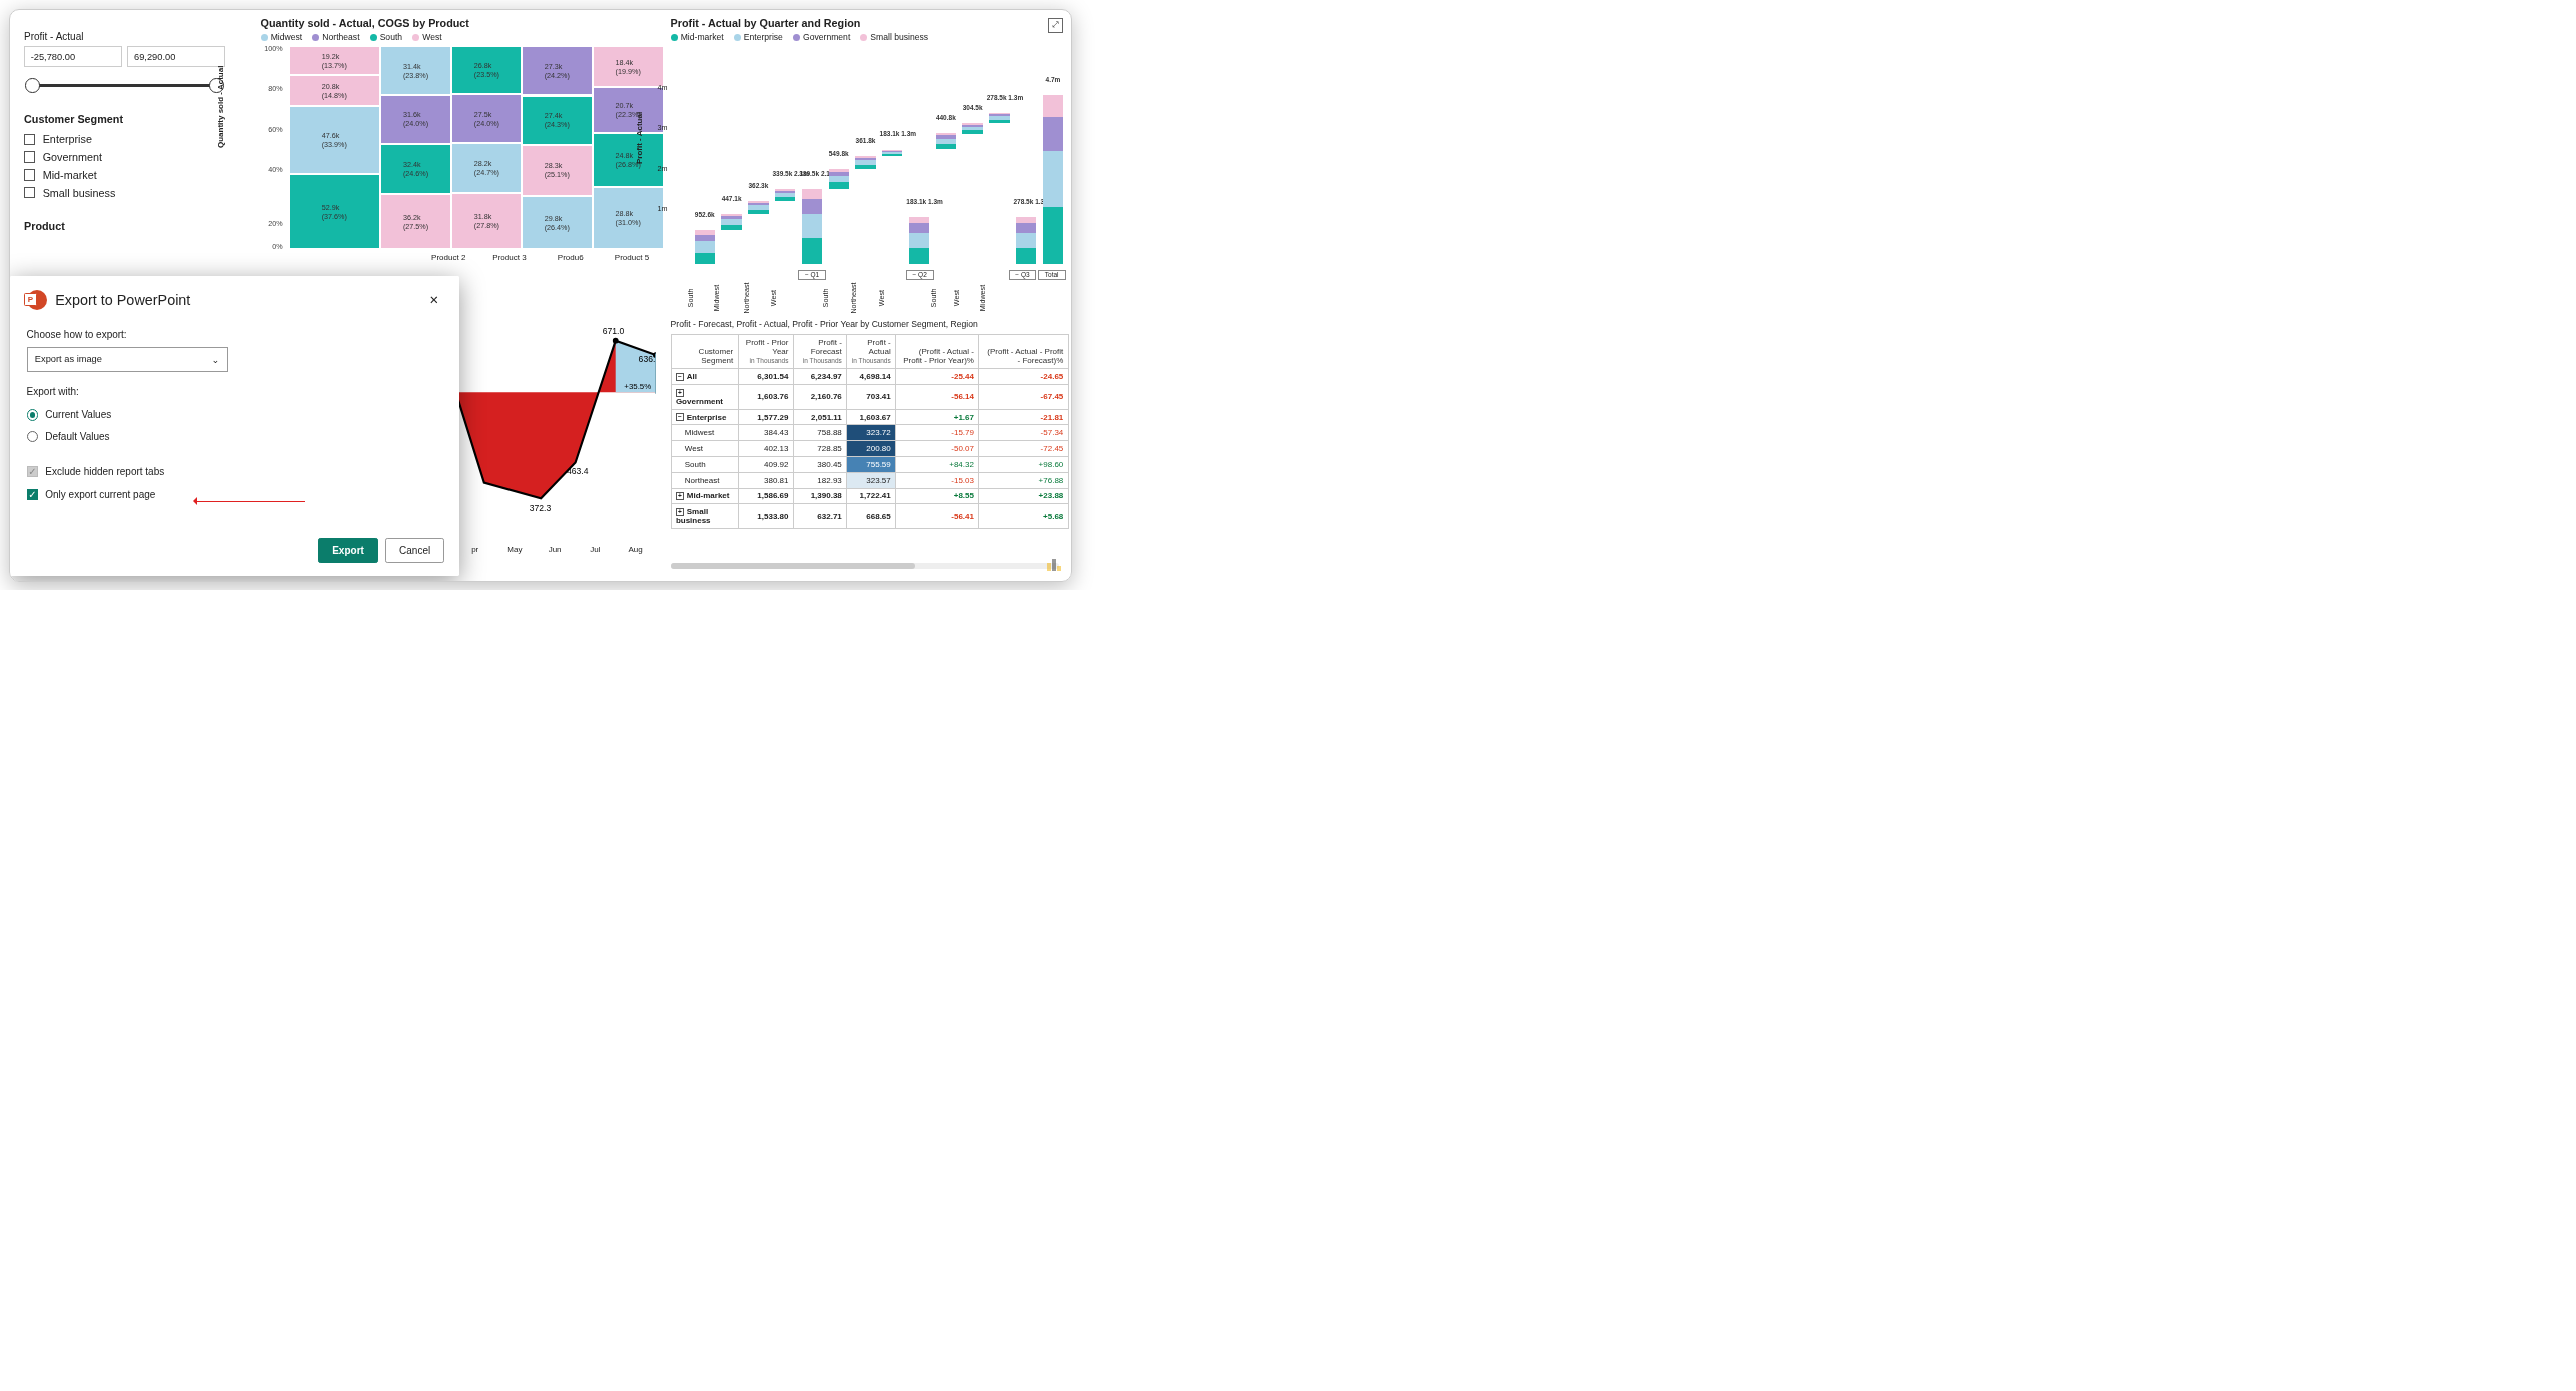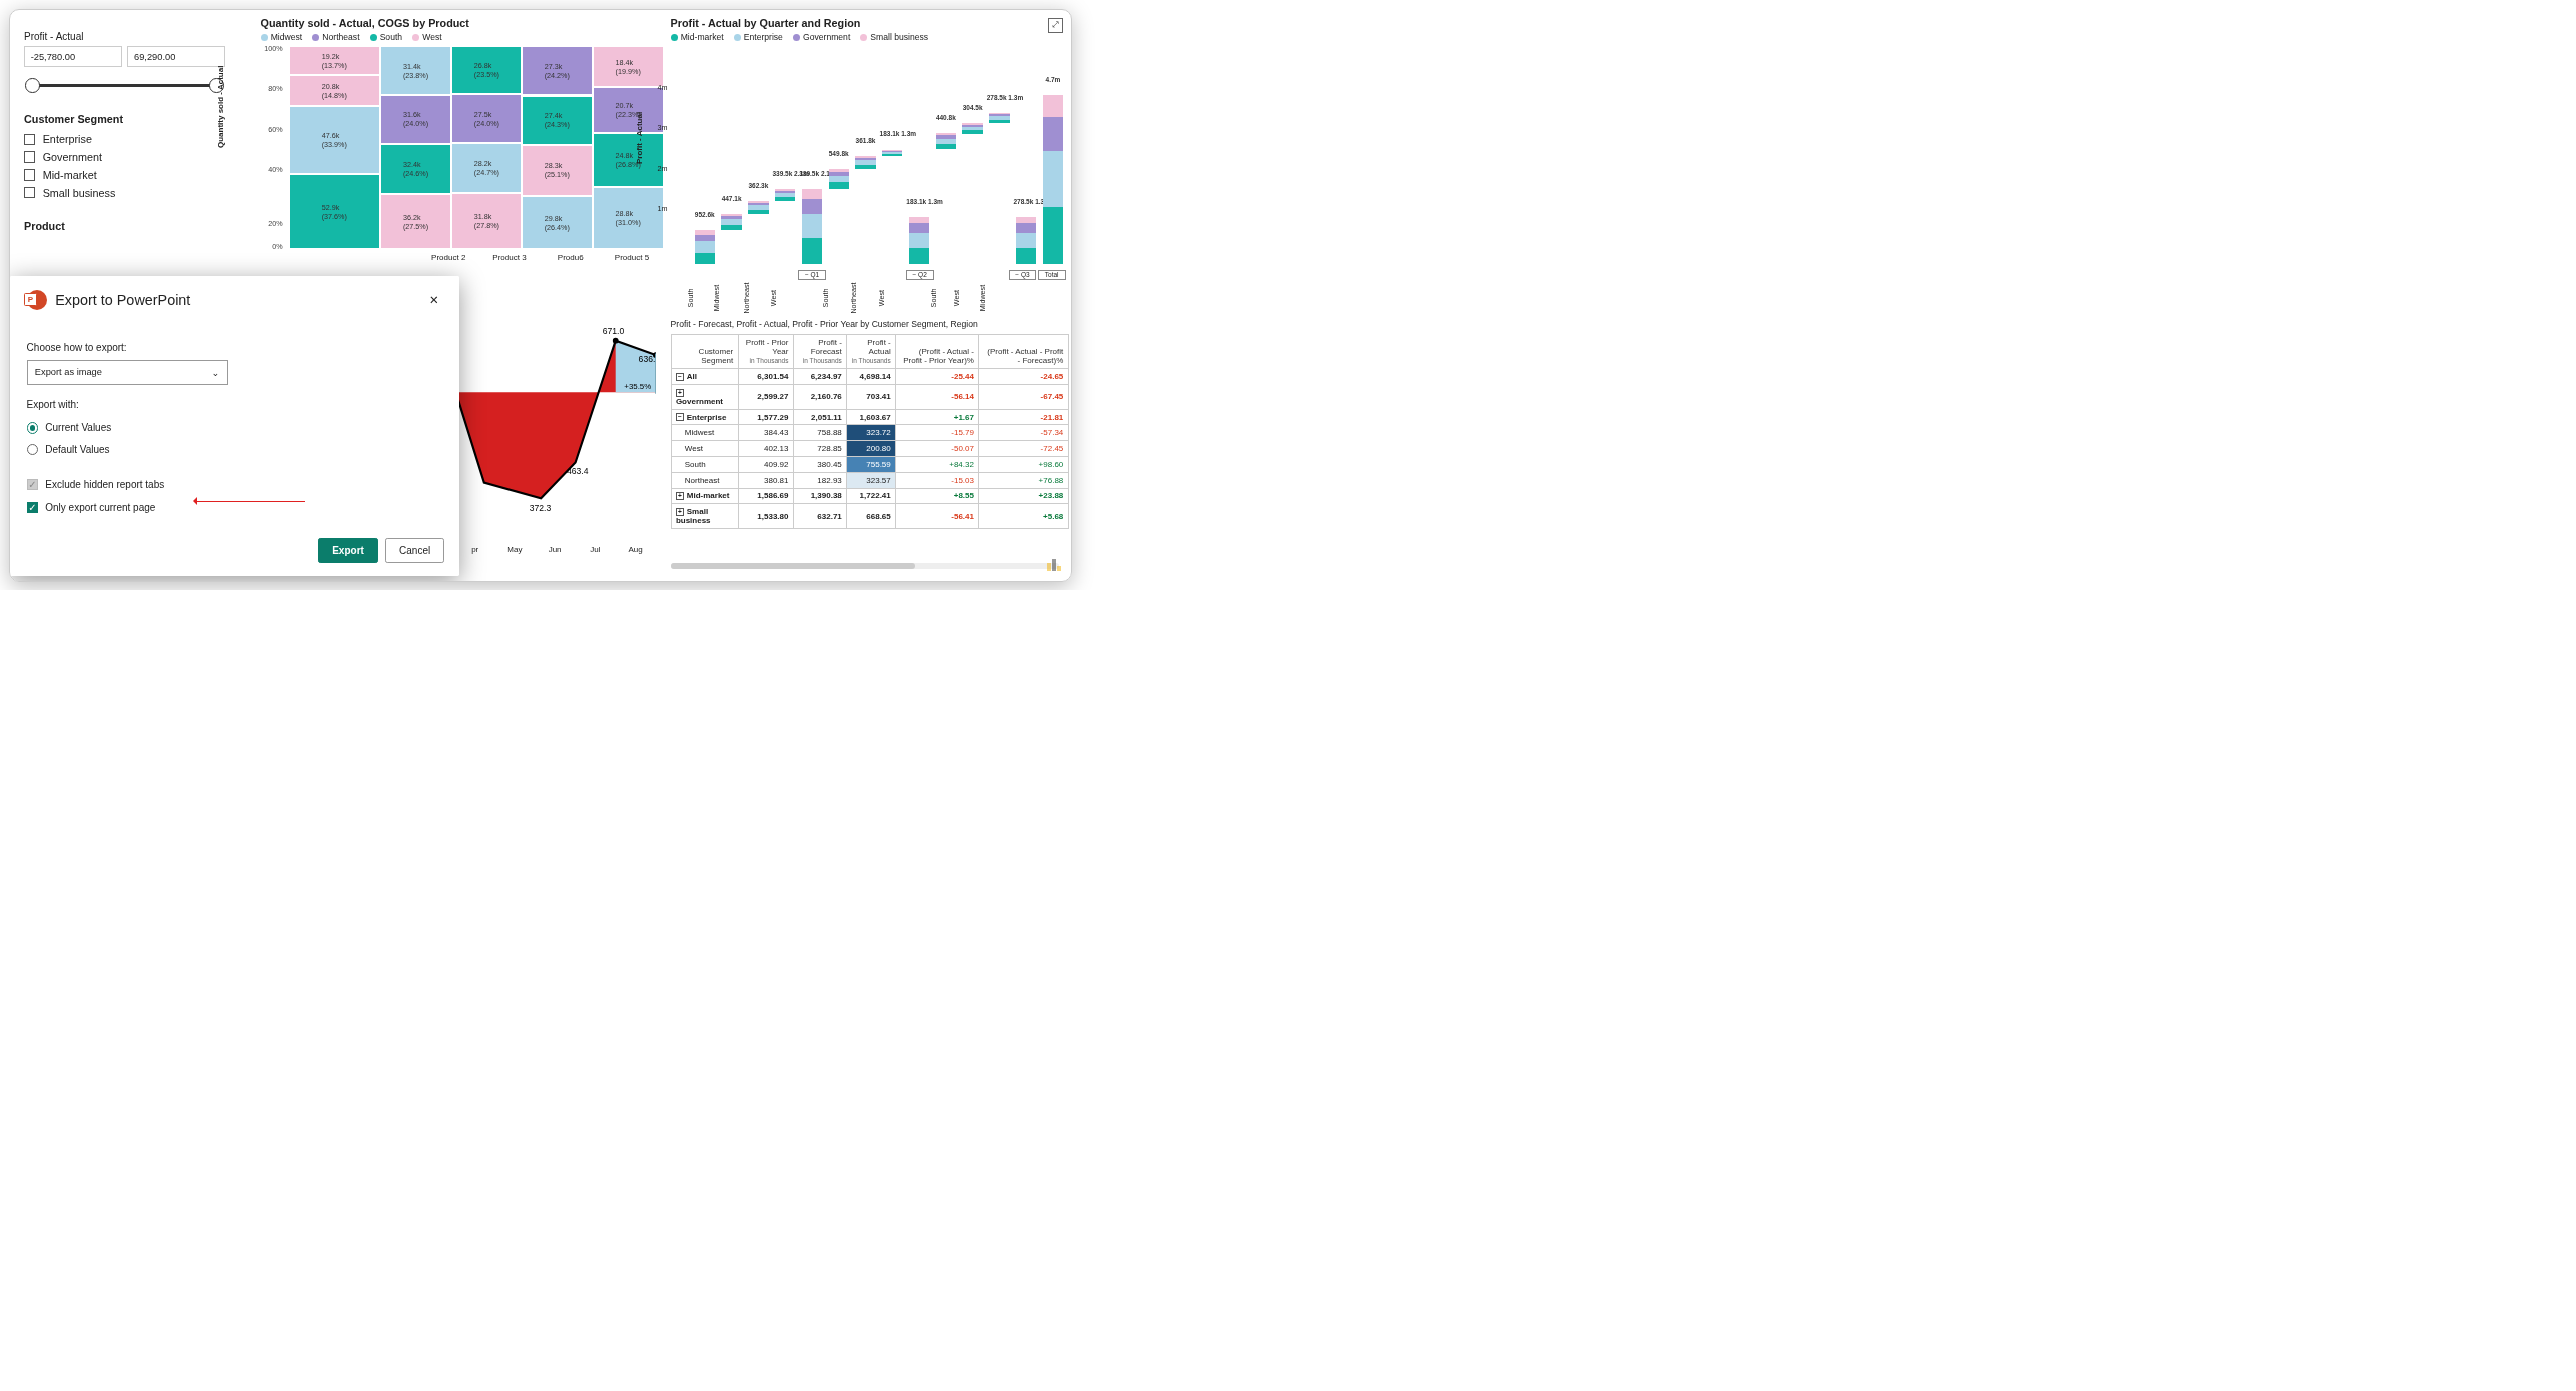--- a/index.html
+++ b/index.html
@@ -59,21 +59,21 @@
   .tbl .exp { display: inline-block; width: 8px; height: 8px; border: 0.7px solid #555; text-align: center; line-height: 6.5px; font-size: 6.5px; margin-right: 2.9px; vertical-align: middle; }
   .neg { color: #d9391a; }
   .pos { color: #0a7a3c; }
   .hl-dark { background: #1f4e79; color: #fff; }
   .hl-mid { background: #4682b4; color: #fff; }
   .hl-lt { background: #dce9f2; }
   .bold { font-weight: 600; }
   .t-subtitle { font-size: 8.6px; margin-bottom: 5.7px; }
   
   .dialog { position: absolute; left: 0; top: 266px; width: 449px; height: 300px; background: #fff; box-shadow: 0 5.7px 26px rgba(0,0,0,0.4); border-radius: 1.4px; padding: 14.4px 17px; }
-  .dlg-head { display: flex; align-items: center; gap: 8.6px; margin-bottom: 32px; }
+  .dlg-head { display: flex; align-items: center; gap: 8.6px; margin-bottom: 19px; }
   .pp-icon { width: 20px; height: 20px; border-radius: 50%; background: #d24726; position: relative; }
   .pp-icon::after { content: "P"; position: absolute; left: -2.9px; top: 2.9px; width: 11.5px; height: 11.5px; background: #fff; color: #d24726; font-weight: 700; font-size: 8px; border-radius: 1.4px; text-align: center; line-height: 11.5px; border: 0.7px solid #d24726; }
   .dlg-title { font-size: 14.4px; font-weight: 400; flex: 1; }
   .dlg-close { font-size: 11.5px; cursor: pointer; padding: 2.9px; }
   .dlg-label { font-size: 10px; margin-bottom: 7.2px; }
   .dlg-select { width: 201px; border: 0.7px solid #999; padding: 5.7px 7.2px; font-size: 9.3px; display: flex; justify-content: space-between; align-items: center; margin-bottom: 14.4px; }
   .radio-row { display: flex; align-items: center; gap: 7.2px; font-size: 10px; padding: 5px 0; }
   .radio { width: 11.5px; height: 11.5px; border: 1.4px solid #0b7d6b; border-radius: 50%; display: inline-flex; align-items: center; justify-content: center; }
   .radio.on::after { content: ""; width: 5.7px; height: 5.7px; background: #0b7d6b; border-radius: 50%; }
   .radio.off { border-color: #666; }
@@ -407,21 +407,21 @@
           <tr class="bold">
             <td class="label"><span class="exp">−</span>All</td>
             <td class=" ">6,301.54</td>
             <td class=" ">6,234.97</td>
             <td class=" ">4,698.14</td>
             <td class="neg ">-25.44</td>
             <td class="neg ">-24.65</td>
           </tr>
           <tr class="bold">
             <td class="label"><span class="exp">+</span>Government</td>
-            <td class=" ">2,599.27</td>
+            <td class=" ">1,603.76</td>
             <td class=" ">2,160.76</td>
             <td class=" ">703.41</td>
             <td class="neg ">-56.14</td>
             <td class="neg ">-67.45</td>
           </tr>
           <tr class="bold">
             <td class="label"><span class="exp">−</span>Enterprise</td>
             <td class=" ">1,577.29</td>
             <td class=" ">2,051.11</td>
             <td class=" ">1,603.67</td>

